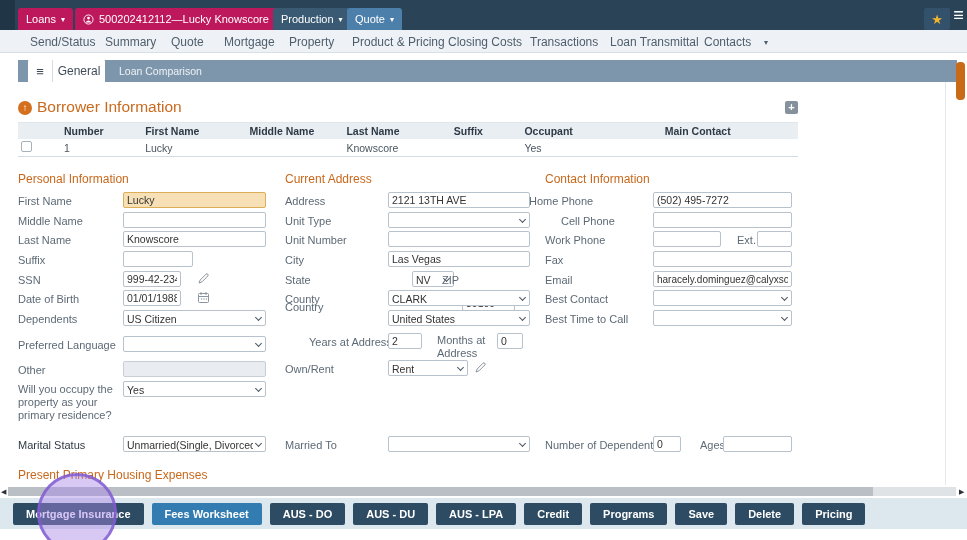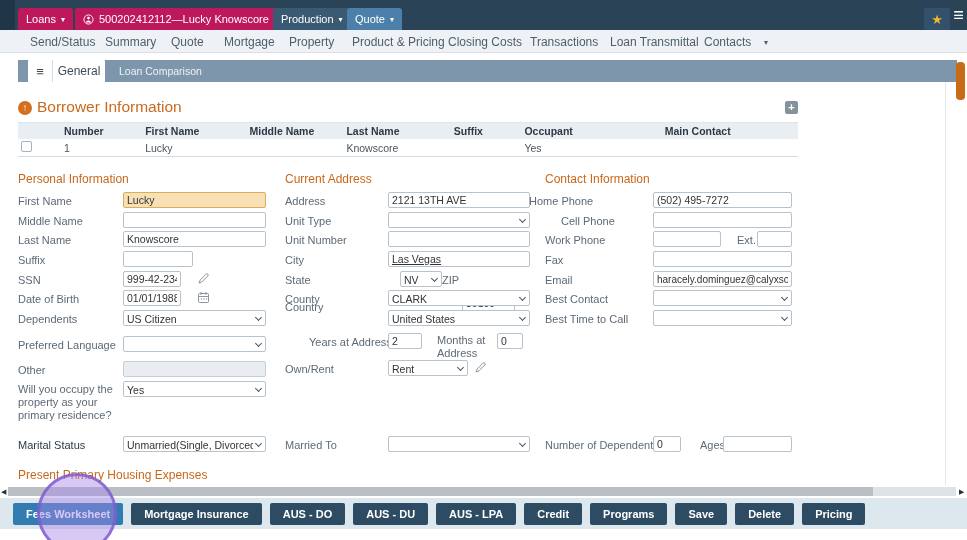--- a/index.html
+++ b/index.html
@@ -244,24 +244,24 @@
   <div class="flabel" style="left:285px;top:215px;">Unit Type</div>
   <div class="fsel" style="left:388px;top:212px;width:142px;">
     <span class="v"></span>
       <i class="chev"></i>
   </div>
 
   <div class="flabel" style="left:285px;top:234px;">Unit Number</div>
   <input class="finput" style="left: 388px; top: 231px; width: 142px;" value="">
 
   <div class="flabel" style="left:285px;top:254px;">City</div>
-  <input class="finput" style="left: 388px; top: 251px; width: 142px; text-decoration: underline;" value="Las Vegas">
+  <input class="finput" style="left: 388px; top: 251px; width: 142px;" value="Las Vegas">
 
   <div class="flabel" style="left:285px;top:274px;">State</div>
-  <div class="fsel" style="left:400px;top:271px;width:42px;">
+  <div class="fsel" style="left:412px;top:271px;width:42px;">
     <span class="v">NV</span>
       <i class="chev"></i>
   </div>
   <div class="flabel" style="left:442px;top:274px;">ZIP</div>
   <input class="finput" style="left: 462px; top: 271px; width: 53px; margin-top: 24px;" value="89109">
 
   <div class="flabel" style="left:285px;top:293px;">County</div>
   <div class="fsel" style="left:388px;top:290px;width:142px;">
     <span class="v">CLARK</span>
       <i class="chev"></i>
@@ -326,22 +326,22 @@
   <input class="finput" style="left: 653px; top: 436px; width: 28px;" value="0">
   <div class="flabel" style="left:700px;top:439px;">Ages</div>
   <input class="finput" style="left: 723px; top: 436px; width: 69px;" value="">
 
   <div class="hs-track"></div>
   <div class="hs-thumb"></div>
   <span class="hs-arrow" style="left:1px;">◀</span>
   <span class="hs-arrow" style="left:959px;">▶</span>
 
   <div class="footer">
+    <button class="fbtn">Mortgage Insurance</button>
     <button class="fbtn primary">Fees Worksheet</button>
-    <button class="fbtn">Mortgage Insurance</button>
     <button class="fbtn">AUS - DO</button>
     <button class="fbtn">AUS - DU</button>
     <button class="fbtn">AUS - LPA</button>
     <button class="fbtn">Credit</button>
     <button class="fbtn">Programs</button>
     <button class="fbtn">Save</button>
     <button class="fbtn">Delete</button>
     <button class="fbtn">Pricing</button>
   </div>
 

